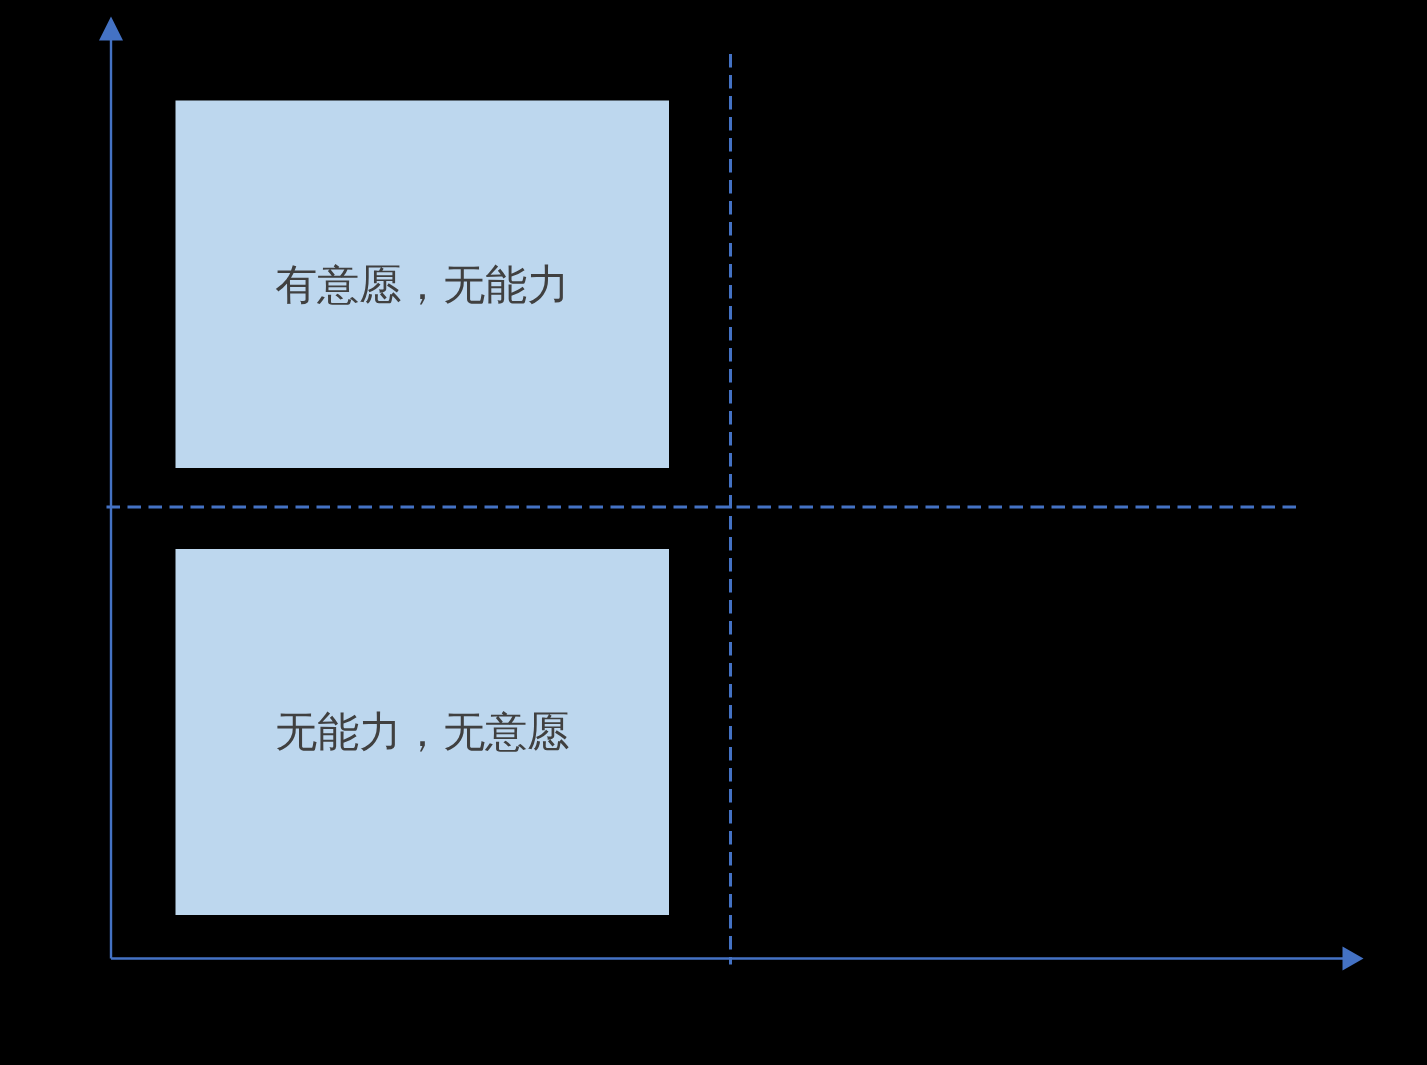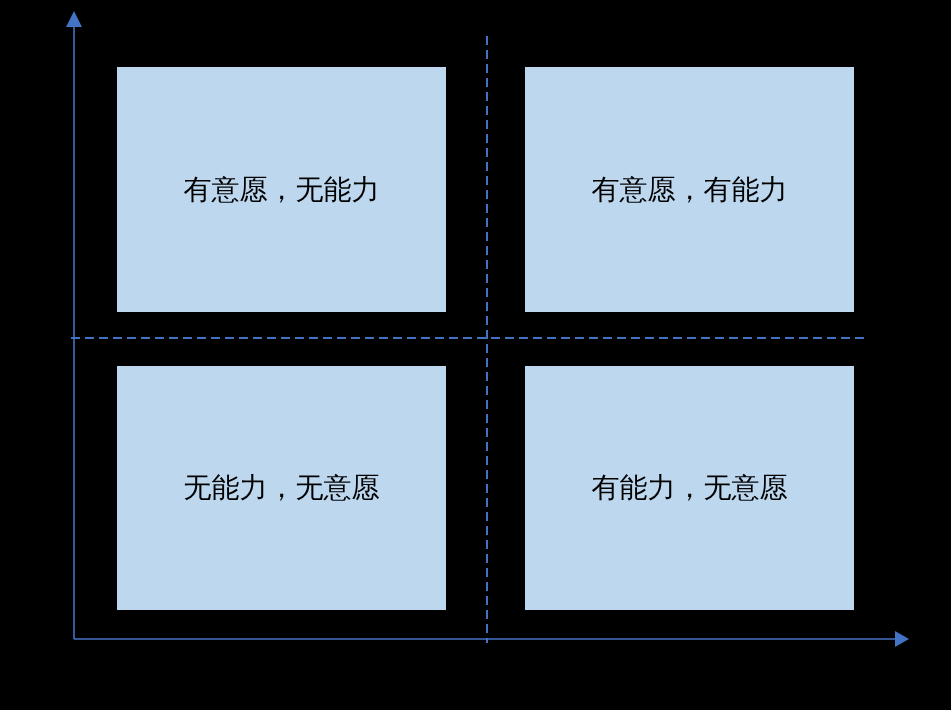--- a/index.html
+++ b/index.html
@@ -23,21 +23,21 @@
     height: 710px;
   }
   .quadrant-box {
     position: absolute;
     background: #BDD7EE;
     display: flex;
     align-items: center;
     justify-content: center;
   }
   .quadrant-box .label {
-    color: #000000;
+    color: #404040;
     font-size: 28px;
     line-height: 1;
     white-space: nowrap;
   }
   .box-tl { left: 117px; top: 67px;  width: 329px; height: 245px; }
   .box-tr { left: 525px; top: 67px;  width: 329px; height: 245px; }
   .box-bl { left: 117px; top: 366px; width: 329px; height: 244px; text-align: center; }
   .box-br { left: 525px; top: 366px; width: 329px; height: 244px; }
 </style>
 </head>
@@ -54,25 +54,19 @@
     <polygon points="909,639 895,631 895,647" fill="#4472C4"></polygon>
 
     <line x1="487" y1="36" x2="487" y2="643" stroke="#4472C4" stroke-width="2" stroke-dasharray="9,5"></line>
     <line x1="71" y1="338" x2="865" y2="338" stroke="#4472C4" stroke-width="2" stroke-dasharray="9,5"></line>
   </svg>
 
   <div class="quadrant-box box-tl">
     <span class="label">有意愿，无能力</span>
   </div>
 
-  <div class="quadrant-box box-tr">
-    <span class="label">有意愿，有能力</span>
-  </div>
 
   <div class="quadrant-box box-bl">
     <span class="label">无能力，无意愿</span>
   </div>
 
-  <div class="quadrant-box box-br">
-    <span class="label">有能力，无意愿</span>
-  </div>
 
 </div>
 
 </body></html>

